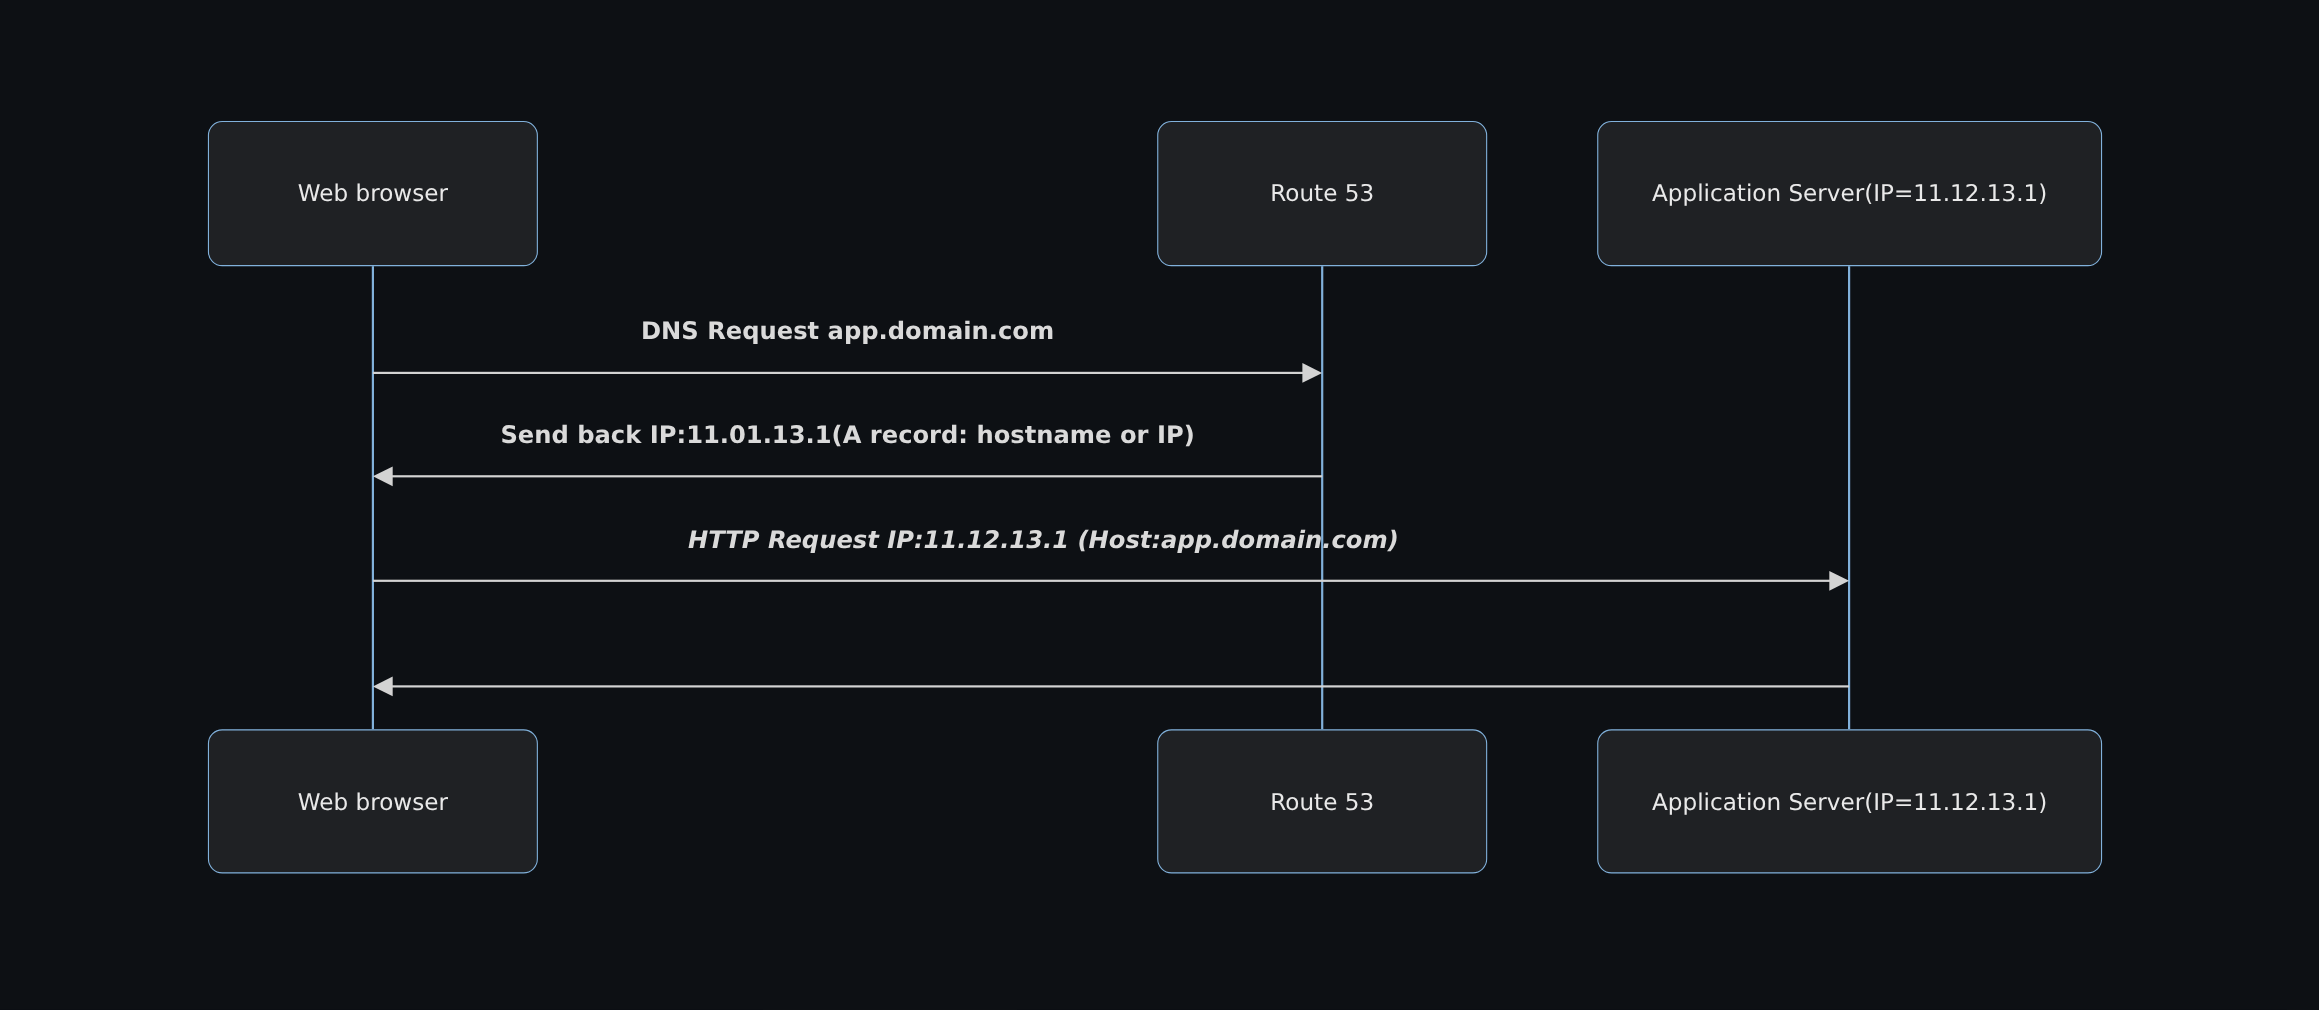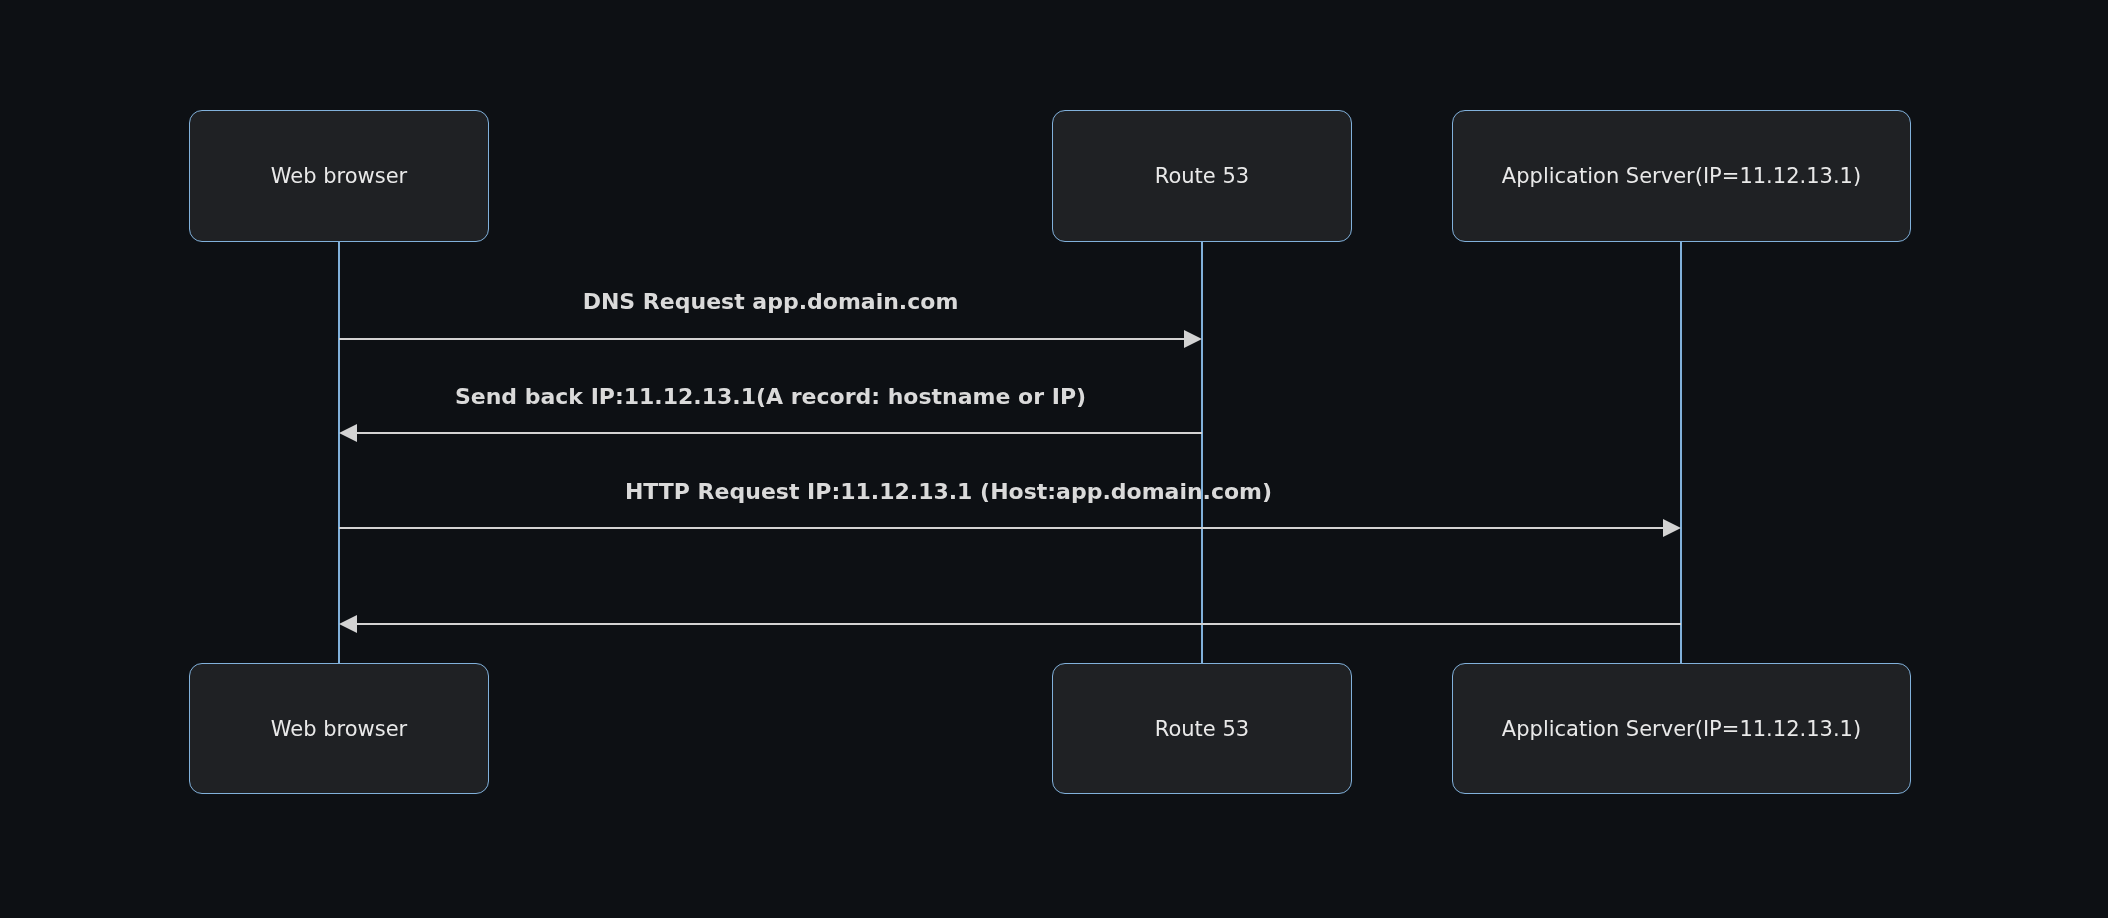--- a/index.html
+++ b/index.html
@@ -76,21 +76,21 @@
   .msg-label {
     position: absolute;
     color: #dadada;
     font-size: 22px;
     font-weight: bold;
     text-align: center;
     line-height: 1.2;
   }
   .m1-label { left: 339px; top: 289px; width: 863px; }
   .m2-label { left: 339px; top: 384px; width: 863px; }
-  .m3-label { left: 339px; top: 479px; width: 1219px; }
+  .m3-label { left: 339px; top: 479px; width: 1219px; font-style: italic; }
   .m4-label { left: 339px; top: 575px; width: 1342px; }
 </style>
 </head>
 <body>
 
 <div class="canvas">
 
   <div class="actor-box box-browser-top">
     <span>Web browser</span>
   </div>
@@ -102,21 +102,21 @@
   </div>
 
   <div class="lifeline ll-browser"></div>
   <div class="lifeline ll-route53"></div>
   <div class="lifeline ll-app"></div>
 
   <div class="msg-label m1-label">DNS Request app.domain.com</div>
   <div class="msg-line m1-line"></div>
   <div class="arrowhead arrow-right m1-arrow"></div>
 
-  <div class="msg-label m2-label">Send back IP:11.12.13.1(A record: hostname or IP)</div>
+  <div class="msg-label m2-label">Send back IP:11.01.13.1(A record: hostname or IP)</div>
   <div class="msg-line m2-line"></div>
   <div class="arrowhead arrow-left m2-arrow"></div>
 
   <div class="msg-label m3-label">HTTP Request IP:11.12.13.1 (Host:app.domain.com)</div>
   <div class="msg-line m3-line"></div>
   <div class="arrowhead arrow-right m3-arrow"></div>
 
   <div class="msg-line m4-line"></div>
   <div class="arrowhead arrow-left m4-arrow"></div>
 

